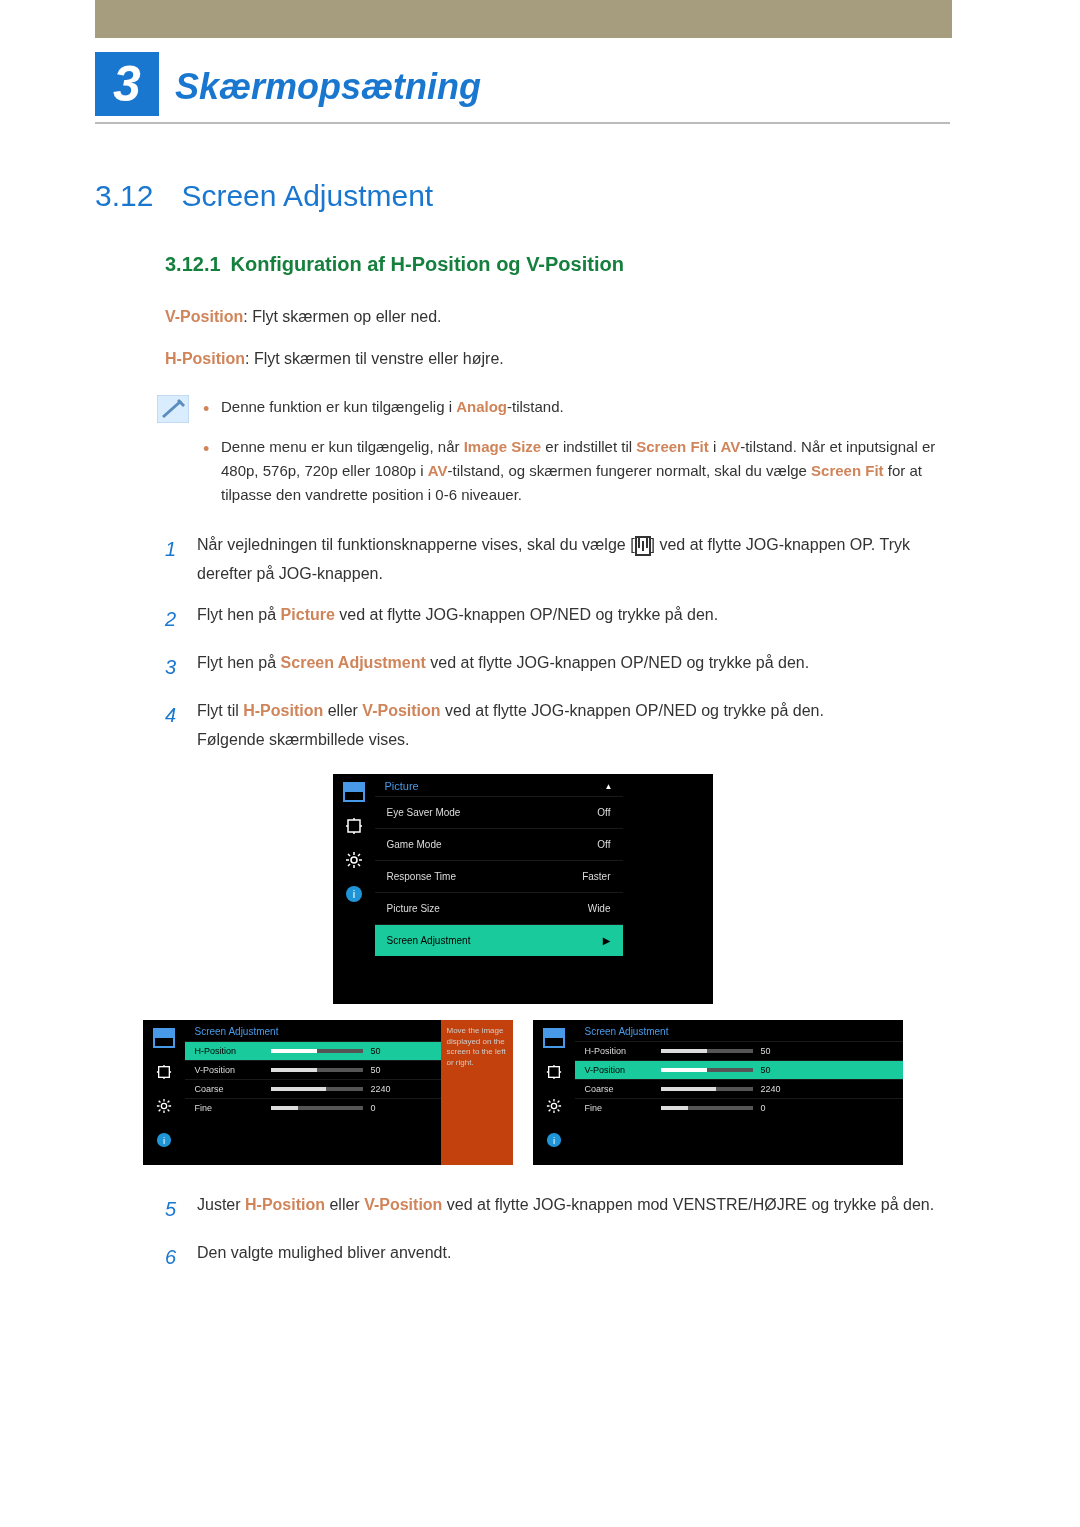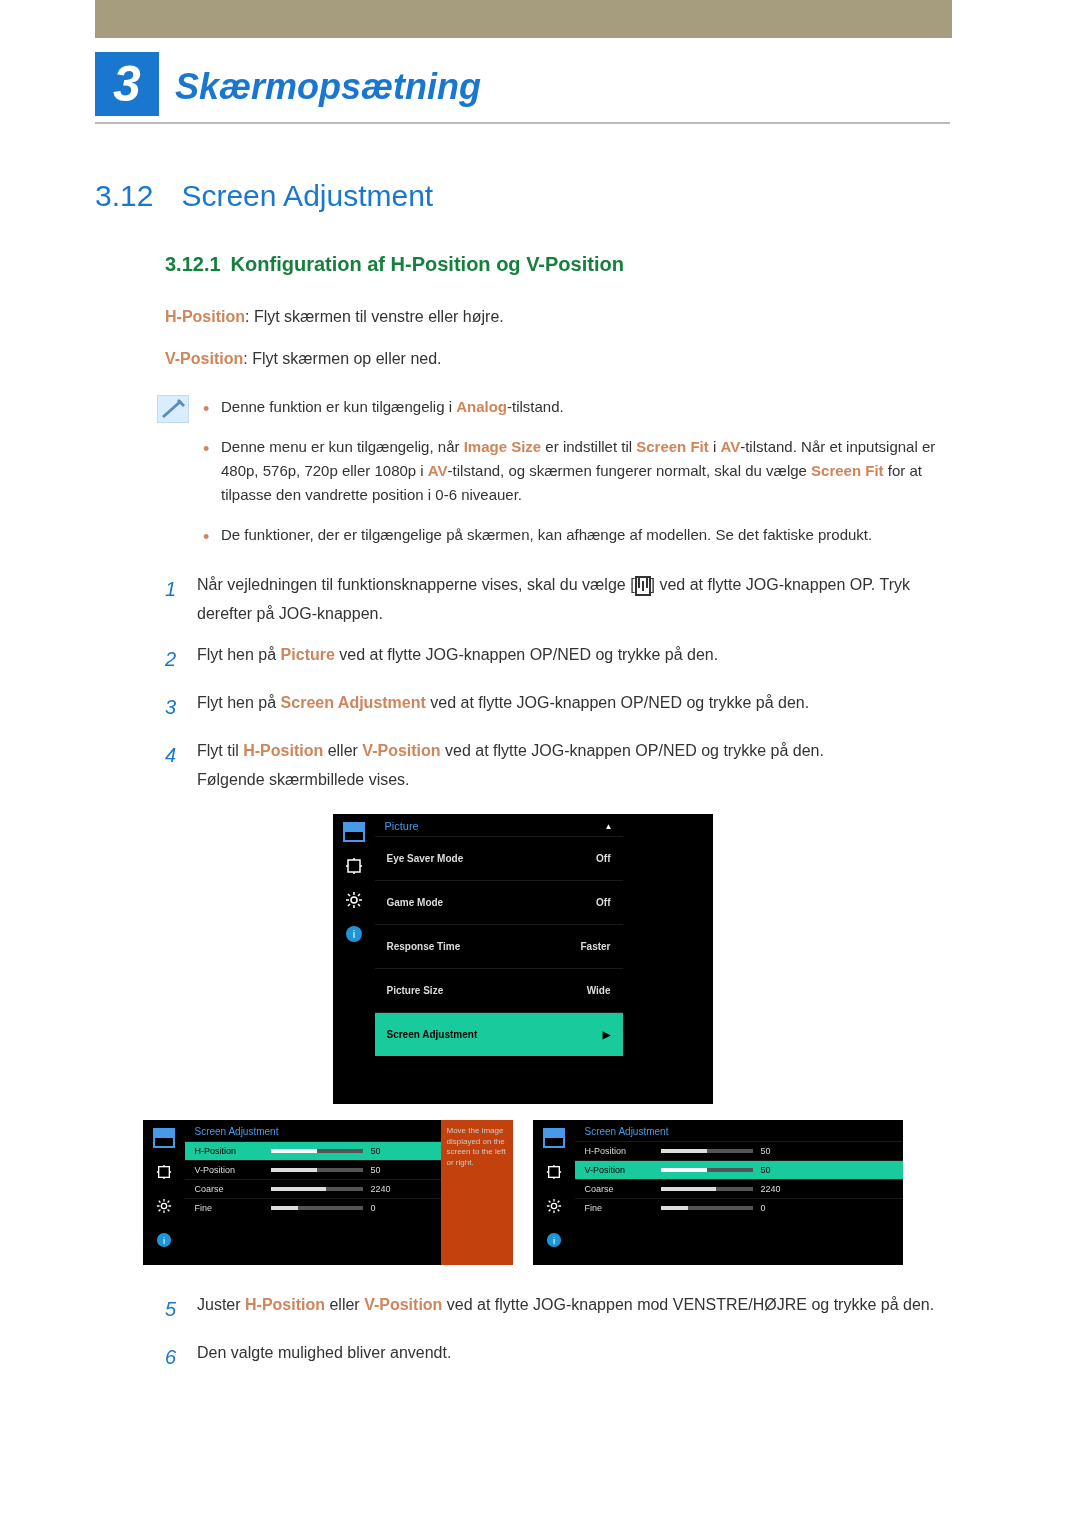--- a/index.html
+++ b/index.html
@@ -41,21 +41,21 @@
 
   
   .osd-wrap { display:flex; justify-content:center; margin: 20px 0 16px 0; }
   .osd1 { width: 380px; background: #000; display: flex; font-size: 11px; }
   .osd-sidebar { width: 42px; background: #000; display:flex; flex-direction:column; align-items:center; padding: 8px 0; gap:14px; }
   .osd-sidebar .mico { width:22px; height:20px; display:flex; align-items:center; justify-content:center; color:#fff; }
   .mico-monitor { border: 2px solid #489ae8; border-top-width: 10px; }
   .osd-main { flex: 1; }
   .osd-title { color:#489ae8; font-size:11px; padding: 6px 10px 4px; display:flex; justify-content:space-between; align-items:center; }
   .osd-title .arrow { color:#fff; font-size:8px; }
-  .osd-row { display:flex; justify-content:space-between; padding: 16px 12px; color:#ddd; font-size:10px; border-top:1px solid #1a1a1a;font-weight:bold; }
+  .osd-row { display:flex; justify-content:space-between; padding: 10px 12px; color:#ddd; font-size:10px; border-top:1px solid #1a1a1a; }
   .osd-row.sel { background:#19cb9c; color:#000; }
   .osd-row.sel .chev { color:#000; }
   .osd-row .chev { font-size:10px; }
   .osd-footer { height:48px; }
   .osd-black-right { width: 90px; background:#000; }
 
   .two-osd { display:flex; justify-content:center; gap: 20px; margin-bottom: 26px; }
   .osd2 { width: 370px; background:#000; display:flex; font-size:10px; }
   .osd2 .osd-main2 { flex:1; }
   .osd2 .osd-title2 { color:#489ae8; font-size:10px; padding: 6px 10px 4px; }
@@ -86,38 +86,37 @@
 <div class="content">
   <h2 class="h312">
     <span class="num">3.12</span><span>Screen Adjustment</span>
   </h2>
 
   <h3 class="h3121">
     <span class="num">3.12.1</span><span>Konfiguration af H-Position og V-Position</span>
   </h3>
 
   <p class="para">
-    <span class="hl">H-Position</span><span>: Flyt skærmen til venstre eller højre.</span>
+    <span class="hl">V-Position</span><span>: Flyt skærmen op eller ned.</span>
   </p>
   <p class="para">
-    <span class="hl">V-Position</span><span>: Flyt skærmen op eller ned.</span>
+    <span class="hl">H-Position</span><span>: Flyt skærmen til venstre eller højre.</span>
   </p>
 
   <div class="note-block">
     <div class="note-icon">
       <svg viewBox="0 0 32 28">
           <rect x="0" y="0" width="32" height="28" fill="#d9edff" stroke="#a9c9e8"></rect>
           <path d="M6 22 L24 6" stroke="#5a8cbe" stroke-width="3" fill="none"></path>
           <path d="M22 4 L28 10 L26 12 L20 6 Z" fill="#5a8cbe"></path>
         </svg>
     </div>
     <ul class="note-list">
       <li><span>Denne funktion er kun tilgængelig i </span><span class="hl">Analog</span><span>-tilstand.</span></li>
       <li><span>Denne menu er kun tilgængelig, når </span><span class="hl">Image Size</span><span> er indstillet til </span><span class="hl">Screen Fit</span><span> i </span><span class="hl">AV</span><span>-tilstand. Når et inputsignal er 480p, 576p, 720p eller 1080p i </span><span class="hl">AV</span><span>-tilstand, og skærmen fungerer normalt, skal du vælge </span><span class="hl">Screen Fit</span><span> for at tilpasse den vandrette position i 0-6 niveauer.</span></li>
-      <li>De funktioner, der er tilgængelige på skærmen, kan afhænge af modellen. Se det faktiske produkt.</li>
     </ul>
   </div>
 
   <ol class="steps">
     <li class="step">
         <span class="sn">1</span>
         <span class="st"><span>Når vejledningen til funktionsknapperne vises, skal du vælge [</span><span class="jog-icon"><span class="bars"></span></span><span>] ved at flytte JOG-knappen OP. Tryk derefter på JOG-knappen.</span></span>
       </li>
     <li class="step">
         <span class="sn">2</span>

